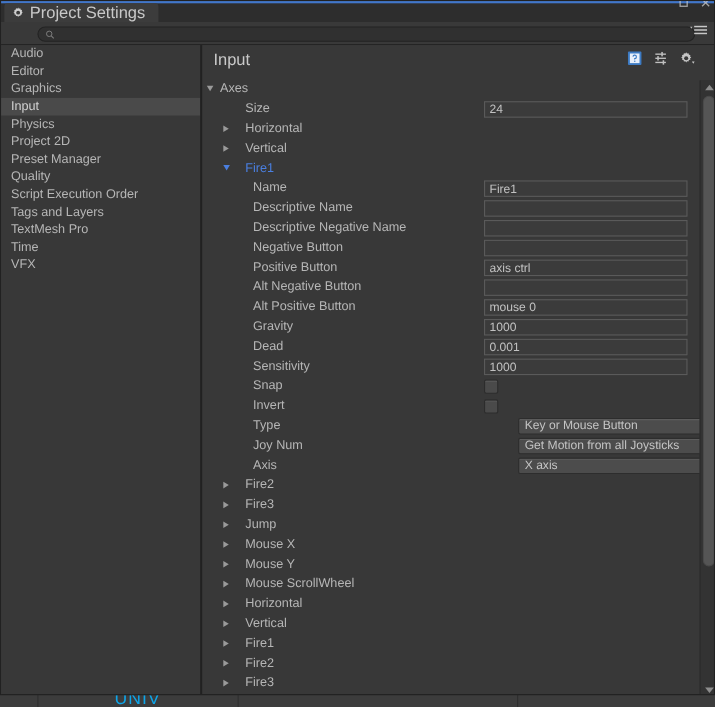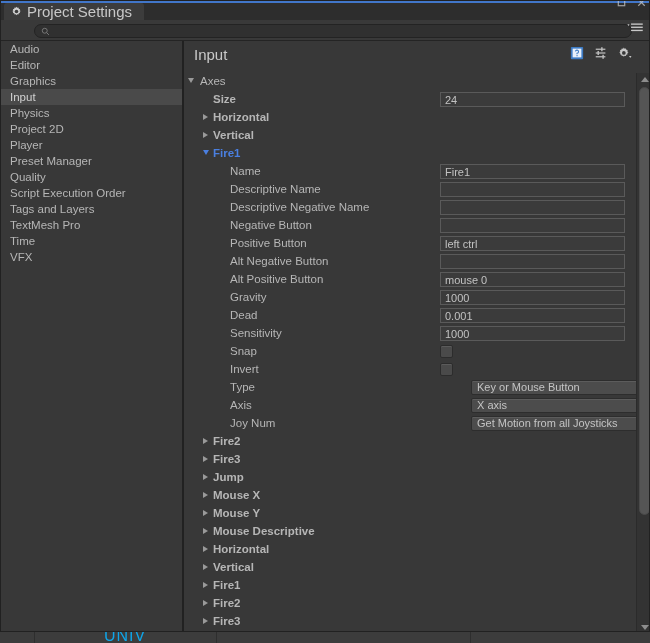--- a/index.html
+++ b/index.html
@@ -164,21 +164,21 @@
     display: flex; align-items: flex-start; justify-content: space-between;
     padding: 0 3px 0 5px;
     font-size: 11px; color: #c4c4c4;
     box-shadow: inset 0 1px 0 #5c5c5c;
     margin-left: 31px;
   }
   .dd-arrows { display: block; opacity: .85; }
 
   
   .i0 { left: 4px; }   .i0l { left: 16px; }
-  .i1 { left: 19px; }  .i1l { left: 29px; font-weight: bold; }  .i2l { left: 46px; }
+  .i1 { left: 19px; }  .i1l { left: 39px; }  .i2l { left: 46px; }
 
   
   .vscroll {
     position: absolute; right: 0; top: 32px; width: 15px; height: 560px;
     background: #333333;
     border-left: 1px solid #2b2b2b;
   }
   .vs-arrow {
     position: absolute; left: 0; width: 15px; height: 12px;
     display: flex; align-items: center; justify-content: center;
@@ -254,23 +254,20 @@
             <span>Graphics</span>
           </div>
           <div class="side-item selected">
             <span>Input</span>
           </div>
           <div class="side-item">
             <span>Physics</span>
           </div>
           <div class="side-item">
             <span>Project 2D</span>
-          </div>
-          <div class="side-item">
-            <span>Player</span>
           </div>
           <div class="side-item">
             <span>Preset Manager</span>
           </div>
           <div class="side-item">
             <span>Quality</span>
           </div>
           <div class="side-item">
             <span>Script Execution Order</span>
           </div>
@@ -354,21 +351,21 @@
             <div class="row">
               <span class="row-label i2l">Descriptive Negative Name</span>
               <span class="field"></span>
             </div>
             <div class="row">
               <span class="row-label i2l">Negative Button</span>
               <span class="field"></span>
             </div>
             <div class="row">
               <span class="row-label i2l">Positive Button</span>
-              <span class="field">left ctrl</span>
+              <span class="field">axis ctrl</span>
             </div>
             <div class="row">
               <span class="row-label i2l">Alt Negative Button</span>
               <span class="field"></span>
             </div>
             <div class="row">
               <span class="row-label i2l">Alt Positive Button</span>
               <span class="field">mouse 0</span>
             </div>
             <div class="row">
@@ -395,40 +392,40 @@
               <span class="row-label i2l">Type</span>
               <span class="dropdown">
                 <span>Key or Mouse Button</span>
                 <svg class="dd-arrows" width="9" height="11" viewBox="0 0 9 11">
                   <path d="M4.5 1 L7.2 4 L1.8 4 z" fill="#cfcfcf"></path>
                   <path d="M4.5 10 L7.2 7 L1.8 7 z" fill="#cfcfcf"></path>
                 </svg>
               </span>
             </div>
             <div class="row">
+              <span class="row-label i2l">Joy Num</span>
+              <span class="dropdown">
+                <span>Get Motion from all Joysticks</span>
+                <svg class="dd-arrows" width="9" height="11" viewBox="0 0 9 11">
+                  <path d="M4.5 1 L7.2 4 L1.8 4 z" fill="#cfcfcf"></path>
+                  <path d="M4.5 10 L7.2 7 L1.8 7 z" fill="#cfcfcf"></path>
+                </svg>
+              </span>
+            </div>
+            <div class="row">
               <span class="row-label i2l">Axis</span>
               <span class="dropdown">
                 <span>X axis</span>
                 <svg class="dd-arrows" width="9" height="11" viewBox="0 0 9 11">
                   <path d="M4.5 1 L7.2 4 L1.8 4 z" fill="#cfcfcf"></path>
                   <path d="M4.5 10 L7.2 7 L1.8 7 z" fill="#cfcfcf"></path>
                 </svg>
               </span>
             </div>
             <div class="row">
-              <span class="row-label i2l">Joy Num</span>
-              <span class="dropdown">
-                <span>Get Motion from all Joysticks</span>
-                <svg class="dd-arrows" width="9" height="11" viewBox="0 0 9 11">
-                  <path d="M4.5 1 L7.2 4 L1.8 4 z" fill="#cfcfcf"></path>
-                  <path d="M4.5 10 L7.2 7 L1.8 7 z" fill="#cfcfcf"></path>
-                </svg>
-              </span>
-            </div>
-            <div class="row">
               <span class="foldout i1">
                 <span class="tri tri-right"></span>
               </span>
               <span class="row-label i1l">Fire2</span>
             </div>
             <div class="row">
               <span class="foldout i1">
                 <span class="tri tri-right"></span>
               </span>
               <span class="row-label i1l">Fire3</span>
@@ -448,21 +445,21 @@
             <div class="row">
               <span class="foldout i1">
                 <span class="tri tri-right"></span>
               </span>
               <span class="row-label i1l">Mouse Y</span>
             </div>
             <div class="row">
               <span class="foldout i1">
                 <span class="tri tri-right"></span>
               </span>
-              <span class="row-label i1l">Mouse Descriptive</span>
+              <span class="row-label i1l">Mouse ScrollWheel</span>
             </div>
             <div class="row">
               <span class="foldout i1">
                 <span class="tri tri-right"></span>
               </span>
               <span class="row-label i1l">Horizontal</span>
             </div>
             <div class="row">
               <span class="foldout i1">
                 <span class="tri tri-right"></span>

